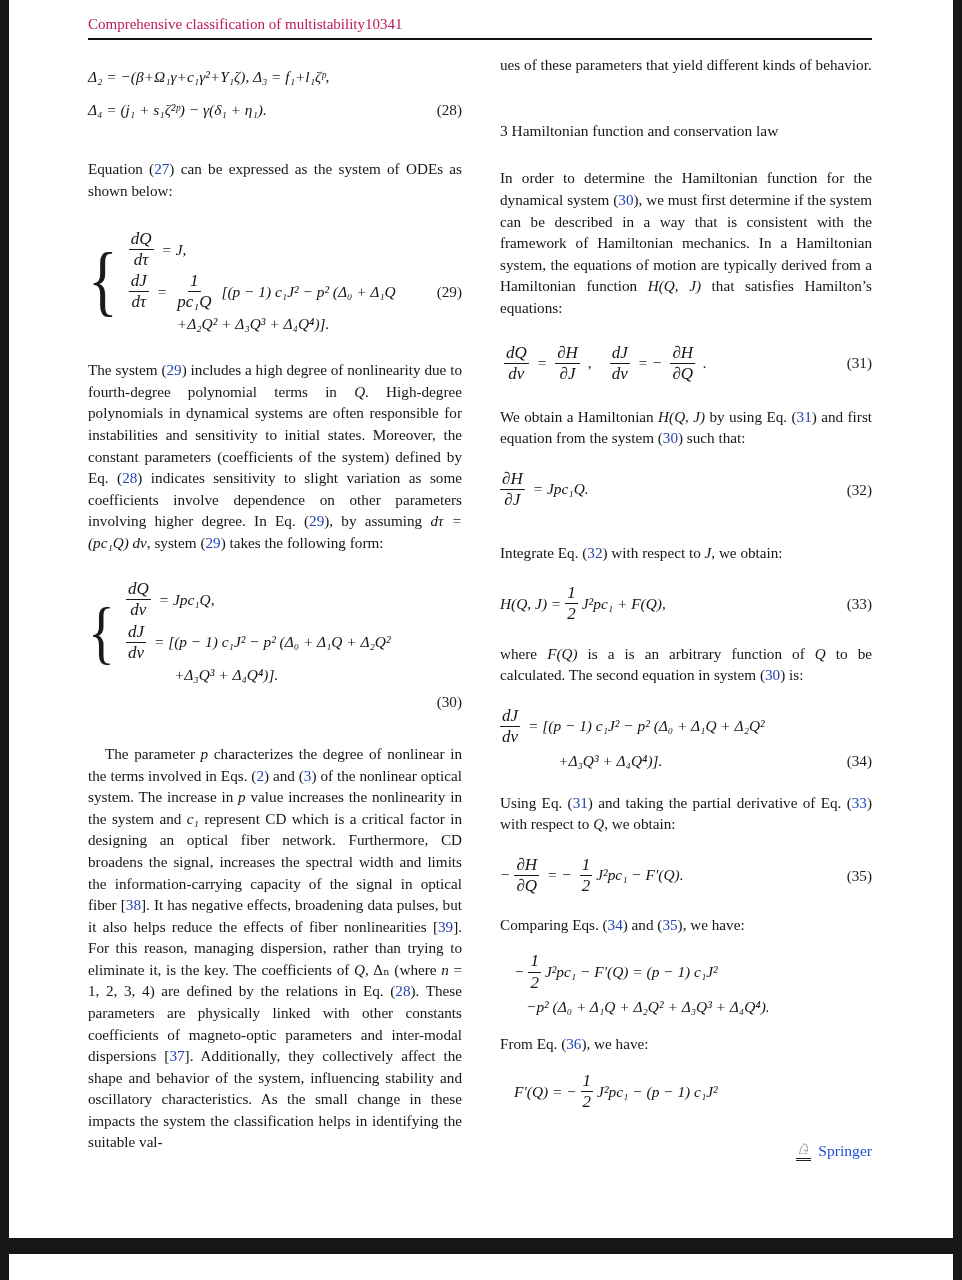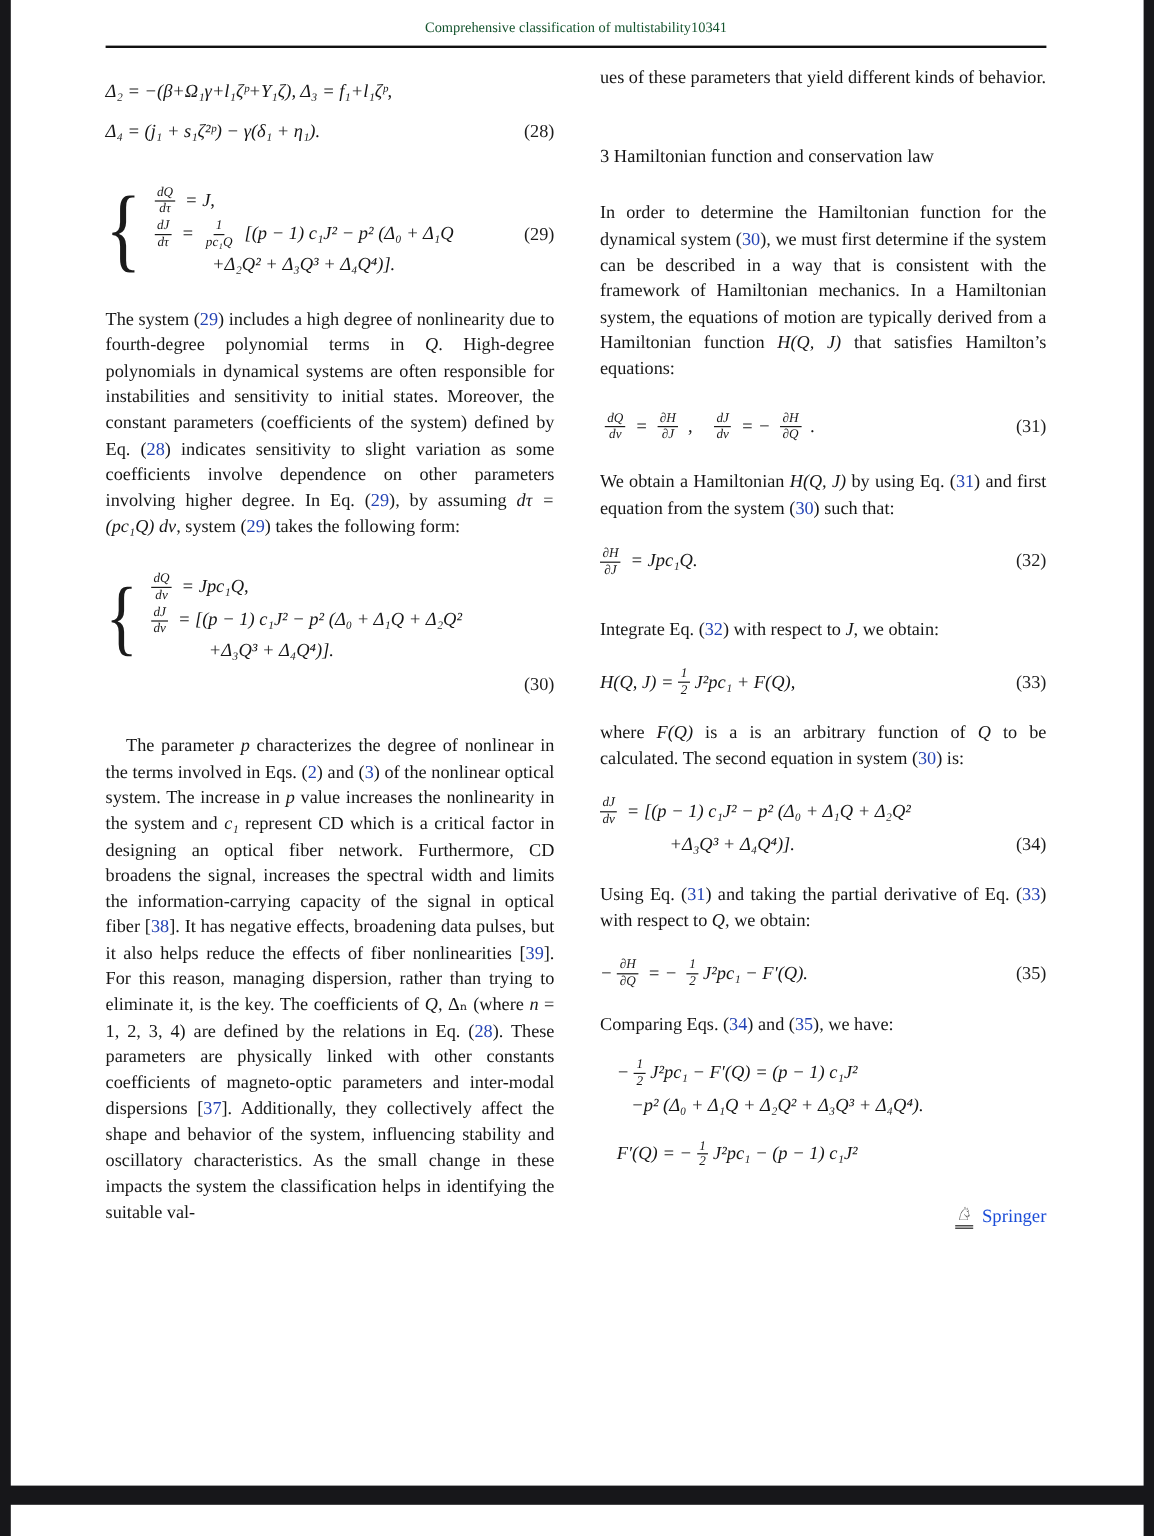--- a/index.html
+++ b/index.html
@@ -21,42 +21,42 @@
   .page{
     position:absolute;left:9px;top:0;width:944px;height:1238px;
     background:var(--paper);
   }
   .page-next{
     position:absolute;left:9px;top:1254px;width:944px;height:26px;
     background:var(--paper);
   }
   .page-header{
     position:absolute;left:79px;right:81px;top:16px;
-    display:flex;justify-content:center;
-    font-size:12px;color:#14532d;
+    display:flex;justify-content:flex-start;
+    font-size:15px;color:#be185d;
   }
   .header-rule{
     position:absolute;left:79px;right:81px;top:38px;height:2px;background:#111;
   }
   .col{position:absolute;top:50px;font-size:15.2px;line-height:1.42;}
   .col-left{left:79px;width:374px;}
   .col-right{left:491px;width:372px;}
   .para{text-align:justify;}
   .para.indent{text-indent:17px;}
   .cite{color:var(--cite);}
   .it{font-style:italic;}
   .section-heading{font-weight:normal;font-size:15.4px;margin-top:44px;}
 
   
   .eq{font-style:italic;font-size:15.4px;position:relative;}
   .eqnum{font-style:normal;font-size:15.2px;color:#1c1c1c;}
   .eq-op{margin:0 4px;white-space:nowrap;}
   .frac{
     display:inline-flex;flex-direction:column;align-items:center;
-    font-size:11px;line-height:1.18;vertical-align:-0.62em;margin:0 4px;text-align:right;
+    font-size:17px;line-height:1.18;vertical-align:-0.62em;margin:0 4px;text-align:right;
   }
   .frac .fnum{border-bottom:1.2px solid #1a1a1a;padding:0 2px;}
   .frac .fden{padding:0 2px;}
   .eq-row{display:flex;align-items:center;}
   .eq-row .eqnum{margin-left:auto;}
   .eq-system{display:flex;align-items:center;position:relative;}
   .brace{
     font-style:normal;font-size:62px;line-height:0.9;
     transform:scaleY(1.25);transform-origin:center;
     margin-right:7px;font-weight:400;color:#1b1b1b;
@@ -119,28 +119,29 @@
     <div class="page-header">
       <span>Comprehensive classification of multistability</span>
       <span>10341</span>
     </div>
     <div class="header-rule"></div>
 
     <div class="col col-left">
 
       <div class="eq mt-eq28">
         <div class="eq28-row">
-            <span>Δ₂ = −(β+Ω₁γ+l₁ζᵖ+Y₁ζ),    Δ₃ = f₁+l₁ζᵖ,</span>
+            <span>Δ₂ = −(β+Ω₁γ+c₁γ²+Y₁ζ),    Δ₃ = f₁+l₁ζᵖ,</span>
           </div>
         <div class="eq28-row">
           <span>Δ₄ = (j₁ + s₁ζ²ᵖ) − γ(δ₁ + η₁).</span>
           <span class="eqnum">(28)</span>
         </div>
       </div>
 
+      <p class="para mt-p1"><span>Equation (</span><span class="cite">27</span><span>) can be expressed as the system of ODEs as shown below:</span></p>
 
       <div class="eq eq-system mt-eq29">
         <span class="brace">{</span>
         <div class="sys-lines">
           <div class="sys-line">
             <span class="frac">
                 <span class="fnum">dQ</span>
                 <span class="fden">dτ</span>
               </span>
             <span class="eq-op">= J,</span>
@@ -293,20 +294,21 @@
           <span>−</span>
           <span class="frac">
               <span class="fnum">1</span>
               <span class="fden">2</span>
             </span>
           <span>J²pc₁ − F′(Q) = (p − 1) c₁J²</span>
         </div>
         <div class="eq36-l2"><span>−p² (Δ₀ + Δ₁Q + Δ₂Q² + Δ₃Q³ + Δ₄Q⁴).</span></div>
       </div>
 
+      <p class="para mt-rp7"><span>From Eq. (</span><span class="cite">36</span><span>), we have:</span></p>
 
       <div class="eq eq-row eqf mt-eqf" style="justify-content:flex-start;">
         <span>F′(Q) = −</span>
         <span class="frac">
             <span class="fnum">1</span>
             <span class="fden">2</span>
           </span>
         <span>J²pc₁ − (p − 1) c₁J²</span>
       </div>
 

